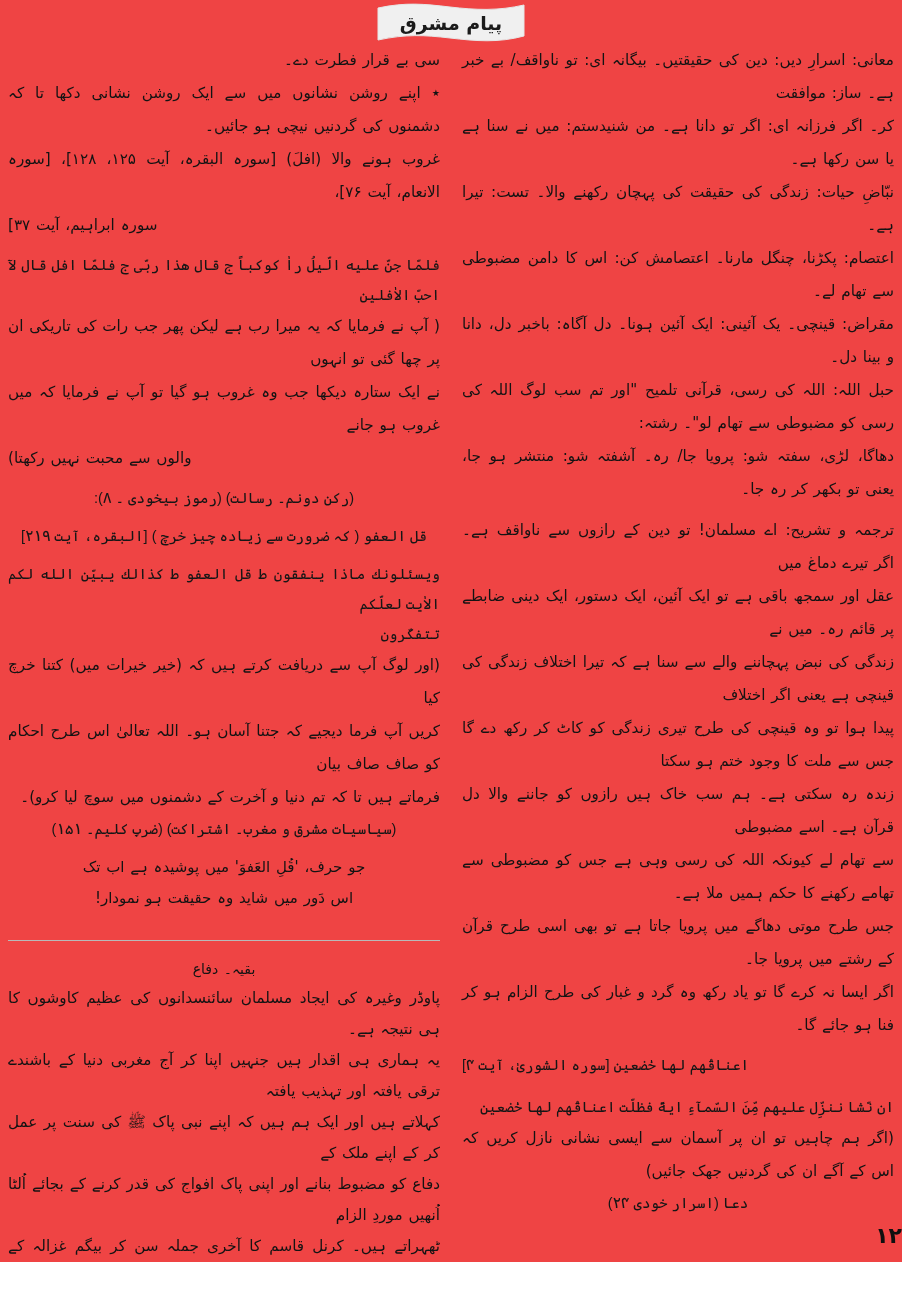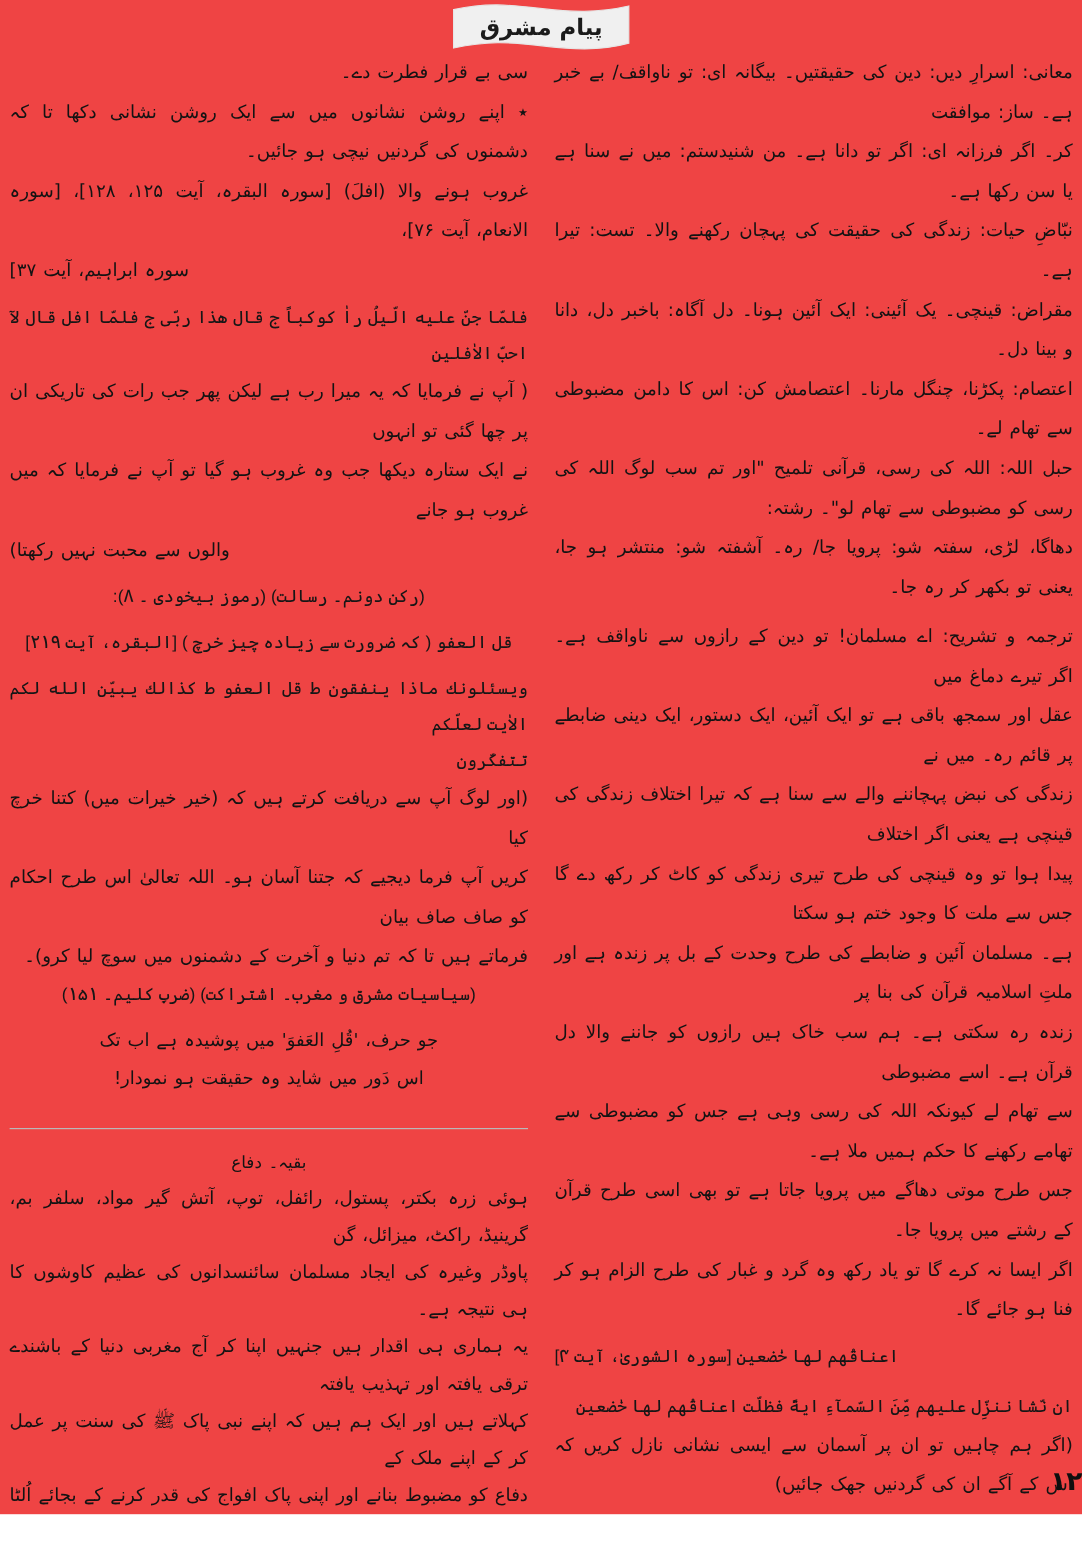--- a/index.html
+++ b/index.html
@@ -154,34 +154,33 @@
   </div>
 
   <div class="columns">
 
     <div class="col col-right">
 
       <div class="blk nastaliq">
         <div>معانی: اسرارِ دیں: دین کی حقیقتیں۔ بیگانہ ای: تو ناواقف/ بے خبر ہے۔ ساز: موافقت</div>
         <div>کر۔ اگر فرزانہ ای: اگر تو دانا ہے۔ من شنیدستم: میں نے سنا ہے یا سن رکھا ہے۔</div>
         <div>نبّاضِ حیات: زندگی کی حقیقت کی پہچان رکھنے والا۔ تست: تیرا ہے۔</div>
+        <div>اعتصام: پکڑنا، چنگل مارنا۔ اعتصامش کن: اس کا دامن مضبوطی سے تھام لے۔</div>
         <div>مقراض: قینچی۔ یک آئینی: ایک آئین ہونا۔ دل آگاہ: باخبر دل، دانا و بینا دل۔</div>
-        <div>اعتصام: پکڑنا، چنگل مارنا۔ اعتصامش کن: اس کا دامن مضبوطی سے تھام لے۔</div>
         <div>حبل اللہ: اللہ کی رسی، قرآنی تلمیح "اور تم سب لوگ اللہ کی رسی کو مضبوطی سے تھام لو"۔ رشتہ:</div>
         <div>دھاگا، لڑی، سفتہ شو: پرویا جا/ رہ۔ آشفتہ شو: منتشر ہو جا، یعنی تو بکھر کر رہ جا۔</div>
       </div>
 
       <div class="spacer-8"></div>
 
       <div class="blk nastaliq">
         <div>ترجمہ و تشریح: اے مسلمان! تو دین کے رازوں سے ناواقف ہے۔ اگر تیرے دماغ میں</div>
         <div>عقل اور سمجھ باقی ہے تو ایک آئین، ایک دستور، ایک دینی ضابطے پر قائم رہ۔ میں نے</div>
         <div>زندگی کی نبض پہچاننے والے سے سنا ہے کہ تیرا اختلاف زندگی کی قینچی ہے یعنی اگر اختلاف</div>
         <div>پیدا ہوا تو وہ قینچی کی طرح تیری زندگی کو کاٹ کر رکھ دے گا جس سے ملت کا وجود ختم ہو سکتا</div>
-        <div>ہے۔ مسلمان آئین و ضابطے کی طرح وحدت کے بل پر زندہ ہے اور ملتِ اسلامیہ قرآن کی بنا پر</div>
         <div>زندہ رہ سکتی ہے۔ ہم سب خاک ہیں رازوں کو جاننے والا دل قرآن ہے۔ اسے مضبوطی</div>
         <div>سے تھام لے کیونکہ اللہ کی رسی وہی ہے جس کو مضبوطی سے تھامے رکھنے کا حکم ہمیں ملا ہے۔</div>
         <div>جس طرح موتی دھاگے میں پرویا جاتا ہے تو بھی اسی طرح قرآن کے رشتے میں پرویا جا۔</div>
         <div>اگر ایسا نہ کرے گا تو یاد رکھ وہ گرد و غبار کی طرح الزام ہو کر فنا ہو جائے گا۔</div>
       </div>
 
       <div class="spacer-8"></div>
 
       <div class="blk naskh leftal">اعناقُهم لها خٰضعین [سورہ الشوریٰ، آیت ۴]</div>
 
@@ -243,21 +242,20 @@
 
       <div class="spacer-26"></div>
 
       <hr class="rule">
 
       <div class="spacer-16"></div>
 
       <div class="blk nastaliq section-head">بقیہ۔ دفاع</div>
 
       <div class="blk nastaliq tight">
-        <div>ہوئی زرہ بکتر، پستول، رائفل، توپ، آتش گیر مواد، سلفر بم، گرینیڈ، راکٹ، میزائل، گن</div>
         <div>پاوڈر وغیرہ کی ایجاد مسلمان سائنسدانوں کی عظیم کاوشوں کا ہی نتیجہ ہے۔</div>
         <div>یہ ہماری ہی اقدار ہیں جنہیں اپنا کر آج مغربی دنیا کے باشندے ترقی یافتہ اور تہذیب یافتہ</div>
         <div>کہلاتے ہیں اور ایک ہم ہیں کہ اپنے نبی پاک ﷺ کی سنت پر عمل کر کے اپنے ملک کے</div>
         <div>دفاع کو مضبوط بنانے اور اپنی پاک افواج کی قدر کرنے کے بجائے اُلٹا اُنھیں موردِ الزام</div>
         <div>ٹھہراتے ہیں۔ کرنل قاسم کا آخری جملہ سن کر بیگم غزالہ کے چہرے پر شرمندگی کے واضح</div>
 
       </div>
 
     </div>
 

